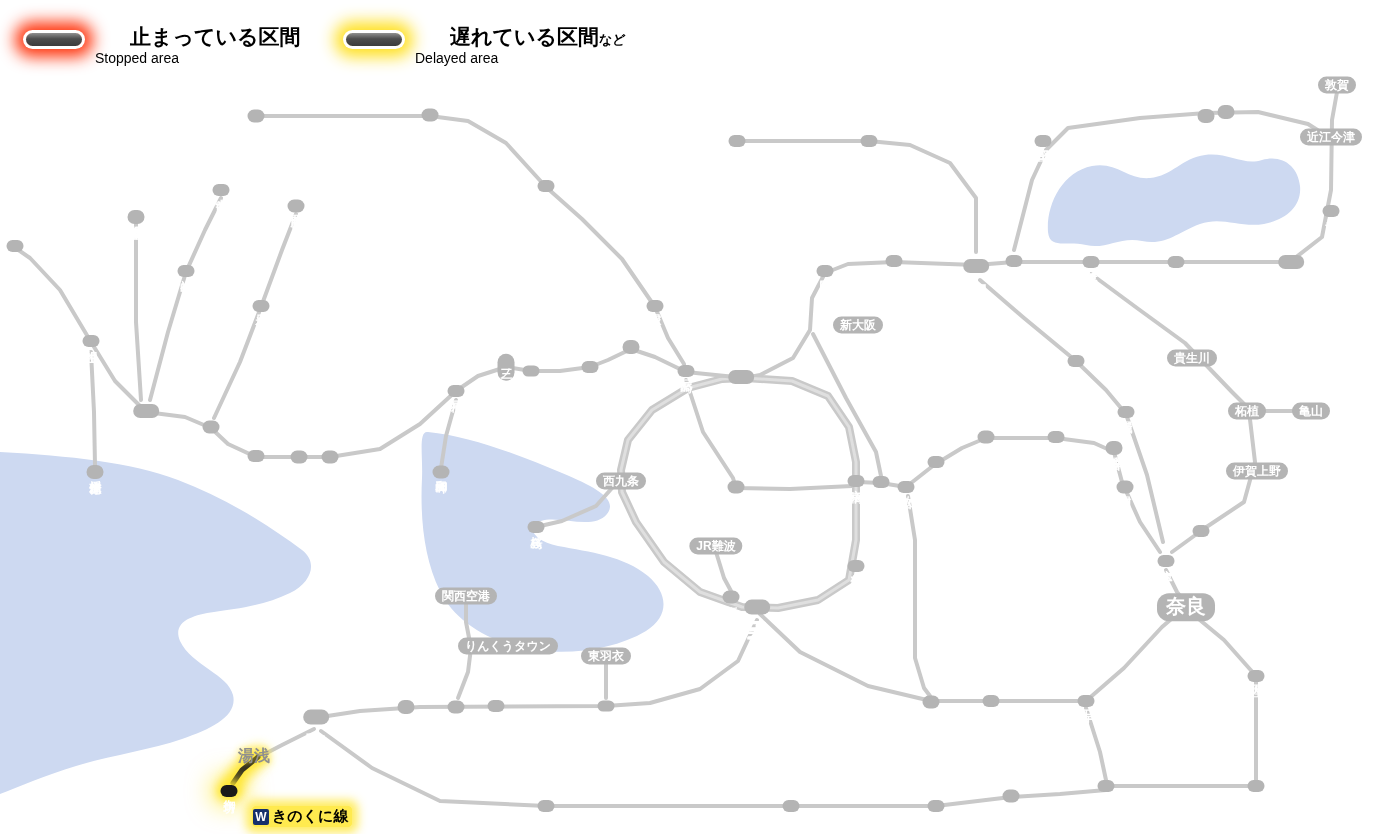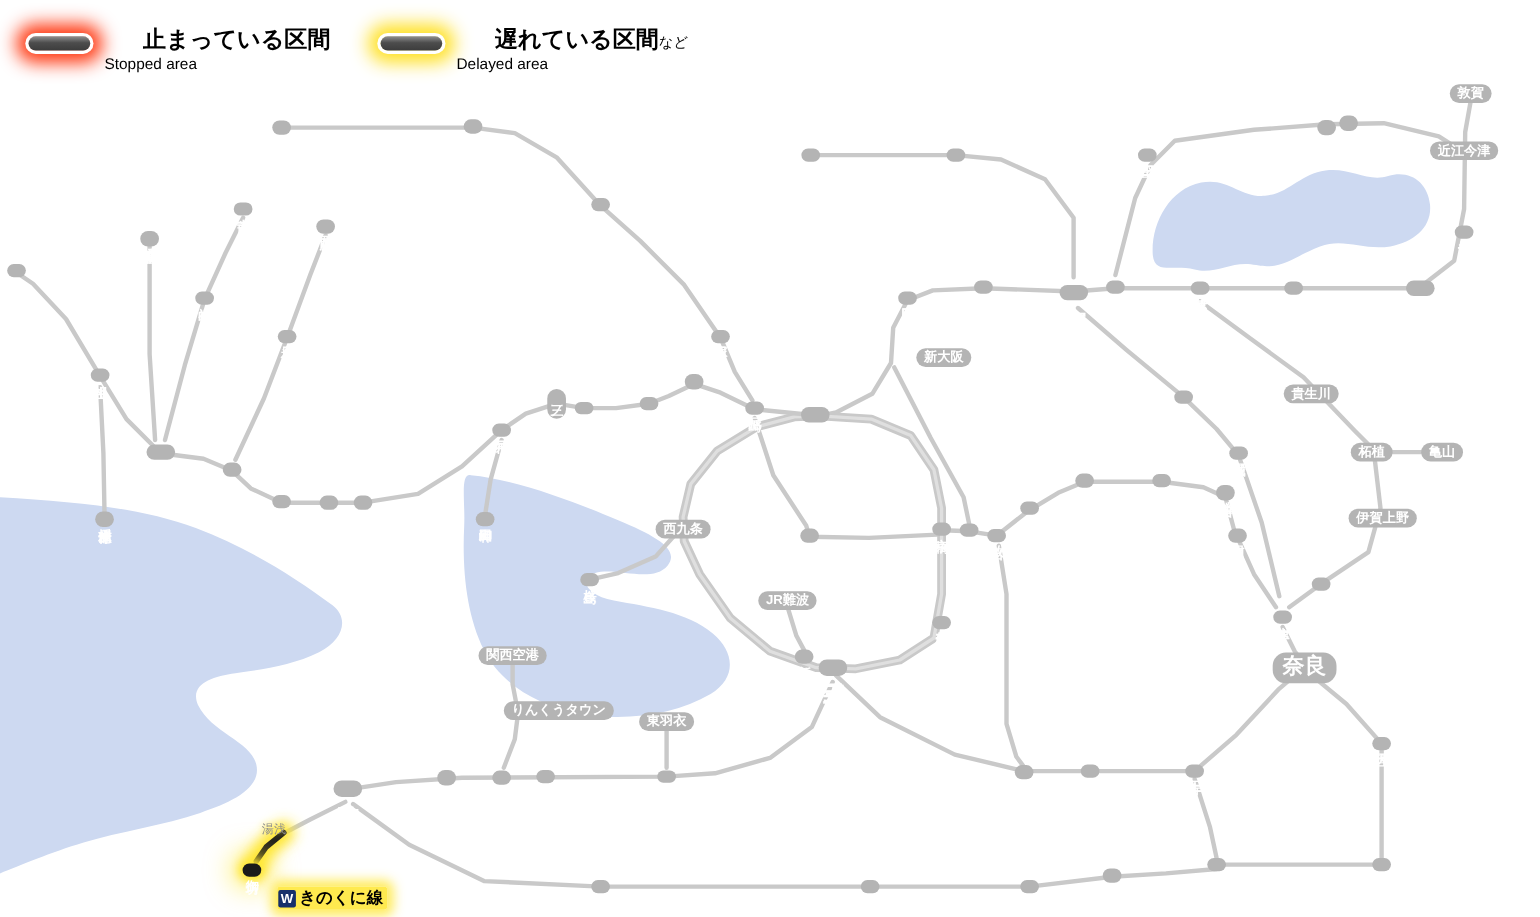--- a/index.html
+++ b/index.html
@@ -29,26 +29,26 @@
   .legend-item { position:absolute; display:flex; gap:13px; align-items:flex-start; z-index:8; }
   .legend-item.one { left:26px; top:24px; }
   .legend-item.two { left:346px; top:24px; }
   .legend-bar {
     display:block; width:56px; height:13px; border-radius:7px; margin-top:9px;
     background:linear-gradient(#909090,#4d4d4d 45%,#3c3c3c);
   }
   .glow-red    { box-shadow:0 0 0 3px #ffffff, 0 0 16px 11px rgba(255,42,0,.95); }
   .glow-yellow { box-shadow:0 0 0 3px #ffffff, 0 0 16px 11px rgba(255,222,20,.95); }
   .legend-ja { font-size:21px; font-weight:700; color:#000; line-height:1.2;margin-left:35px; }
-  .legend-ja .suffix { font-size:13px; font-weight:400; }
+  .legend-ja .suffix { font-size:13px; font-weight:700; }
   .legend-en { font-size:14px; color:#000; margin-top:1px; }
 
   
   .yuasa-label {
-    position:absolute; left:238px; top:746px; font-size:11px; font-weight:400;
+    position:absolute; left:238px; top:746px; font-size:16px; font-weight:700;
     color:#8f8f8f; z-index:7; text-shadow:0 0 6px rgba(255,231,51,.9);
   }
   .kinokuni-label {
     position:absolute; left:252px; top:806px; display:flex; gap:3px;
     align-items:center; z-index:7;
     background:rgba(255,233,70,.95); border-radius:3px; padding:1px 4px 1px 1px;
     box-shadow:0 0 10px 6px rgba(255,233,70,.85);
   }
   .w-badge {
     display:inline-block; width:16px; height:16px; background:#16306b; color:#fff;

